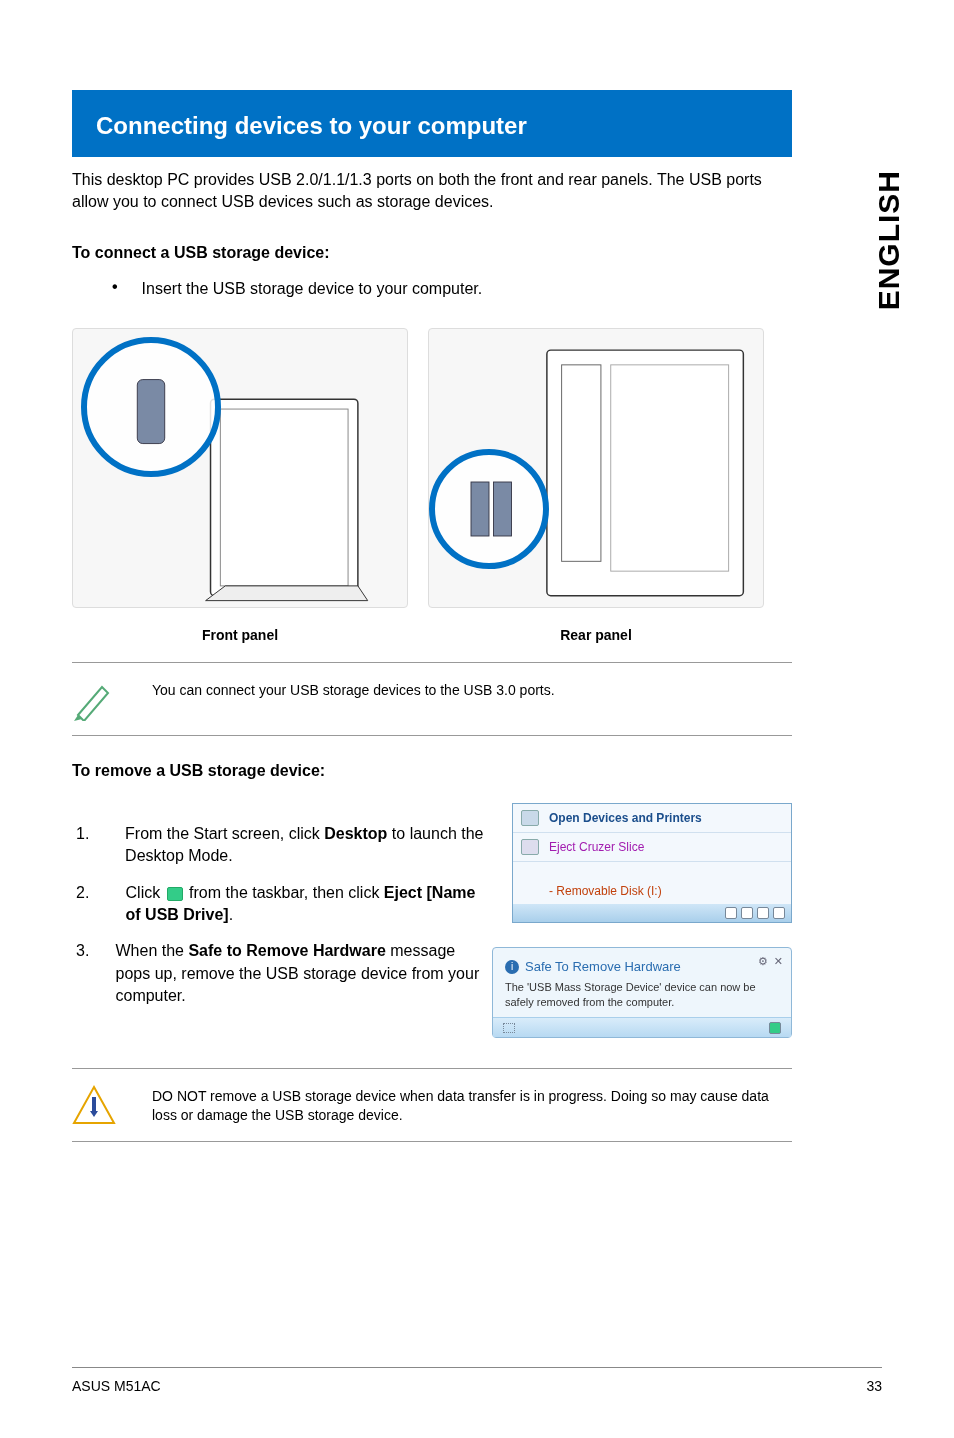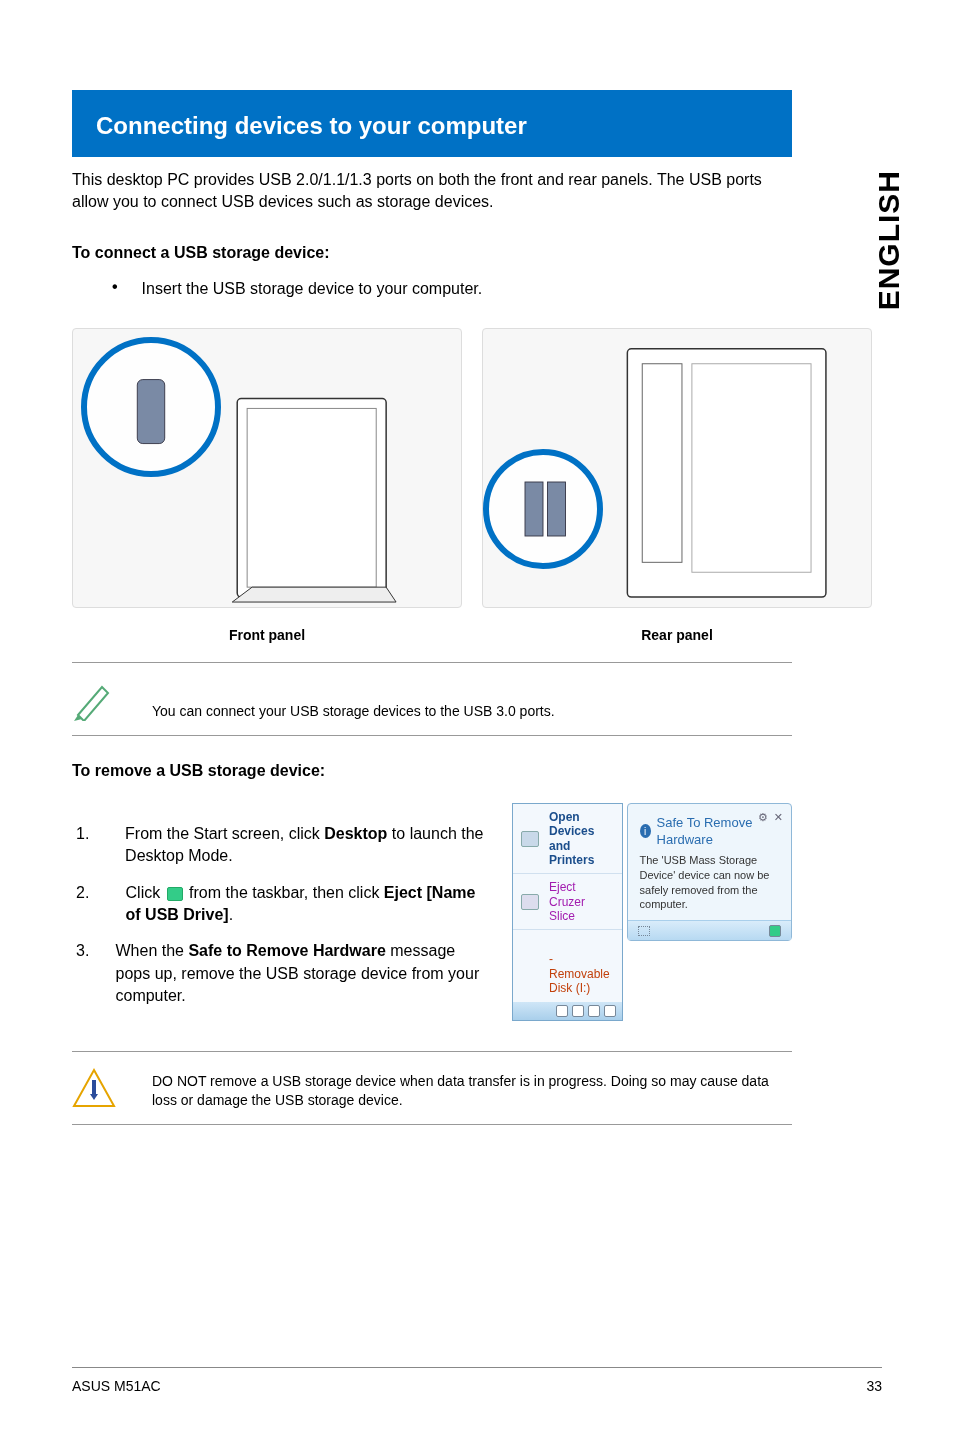--- a/index.html
+++ b/index.html
@@ -8,34 +8,34 @@
   .side-tab { position: absolute; right: 50px; top: 170px; writing-mode: vertical-rl; transform: rotate(180deg); font: 900 30px/1 Arial, sans-serif; letter-spacing: 1px; }
   .chapter-header { background: #0071c5; color: #fff; padding: 12px 24px 16px 24px; width: 720px; }
   .chapter-title { font: 900 50px/1.0 Arial, sans-serif; }
   .chapter-sub { font: 700 24px/1.2 Arial, sans-serif; margin-top: 10px; }
   .section-h { font: 700 22px/1.2 Arial, sans-serif; margin-top: 48px; }
   .body-p { font: 400 16px/1.4 Arial, sans-serif; margin-top: 12px; width: 720px; }
   .sub-h { font: 700 16px/1.4 Arial, sans-serif; margin-top: 28px; }
   .bullet-row { display: flex; align-items: flex-start; gap: 24px; margin-top: 14px; padding-left: 40px; }
   .bullet-dot { font: 700 16px Arial; }
   .bullet-text { font: 400 16px/1.4 Arial, sans-serif; }
-  .diagram-row { display: flex; justify-content: space-between; align-items: flex-start; width: 800px; margin-top: 28px; gap: 20px; }
+  .diagram-row { display: flex; justify-content: space-between; align-items: flex-start; width: 692px; margin-top: 28px; gap: 20px; }
   .diagram-col { flex: 1; display: flex; flex-direction: column; align-items: center; gap: 20px; }
   .diagram-placeholder { width: 100%; height: 280px; background: #f7f7f7; border: 1px solid #ddd; border-radius: 4px; position: relative; display: flex; align-items: center; justify-content: center; }
   .circle-overlay { position: absolute; border: 6px solid #0071c5; border-radius: 50%; background: rgba(255,255,255,0.85); }
   .panel-label { font: 700 14px/1 Arial, sans-serif; }
-  .note-row { display: flex; align-items: flex-end; gap: 36px; margin-top: 20px; width: 720px; border-top: 1px solid #999; border-bottom: 1px solid #999; padding: 14px 0 14px 0; }
+  .note-row { display: flex; align-items: flex-start; gap: 36px; margin-top: 20px; width: 720px; border-top: 1px solid #999; border-bottom: 1px solid #999; padding: 14px 0 14px 0; }
   .note-icon { width: 44px; height: 44px; flex: none; }
   .note-text { font: 400 14px/1.35 Arial, sans-serif; padding-top: 4px; }
   .ol-row { display: flex; align-items: flex-start; gap: 24px; margin-top: 14px; }
   .ol-num { width: 36px; font: 400 16px/1.4 Arial, sans-serif; padding-left: 4px; }
   .ol-text { font: 400 16px/1.4 Arial, sans-serif; }
   .two-col { display: flex; gap: 18px; width: 720px; margin-top: 26px; }
   .left-col { flex: 1; }
-  .right-col { width: 280px; display: flex; flex-direction: row; gap: 24px; margin-top: -6px;}
+  .right-col { width: 280px; display: flex; flex-direction: column; gap: 24px; margin-top: -6px;}
   .win-popup { border: 1px solid #7aa8cc; background: #f3f8fd; font: 400 12px/1.2 "Segoe UI", Tahoma, sans-serif; }
   .win-row { display: flex; align-items: center; gap: 10px; padding: 6px 8px; border-bottom: 1px solid #d0e0ef; }
   .win-row:last-child { border-bottom: none; background: #e7f1fa; padding: 4px 8px;}
   .win-row.header { font-weight: 700; color: #1b4e8c; }
   .win-sub { padding: 2px 8px 6px 36px; color: #c2410c; margin-top: 20px; }
   .tray-strip { height: 18px; background: linear-gradient(#cfe6f7,#a9cfeb); display:flex; justify-content:flex-end; align-items:center; padding-right:6px; gap:4px;}
   .balloon { border: 1px solid #8fb8d8; border-radius: 4px; background: #eef6fc; padding: 10px 12px 12px 12px; font: 400 11px/1.35 "Segoe UI", Tahoma, sans-serif; color: #333; position: relative; }
   .balloon-title { color: #2a6db0; font-size: 13px; display: flex; align-items: center; gap: 6px; margin-bottom: 4px;}
   .balloon-close { position:absolute; right:8px; top:6px; font-size:11px; color:#667; display:flex; gap:6px;}
   .balloon-bar { height: 20px; background: linear-gradient(#d9ecfa,#b7d9f2); margin: 8px -12px -12px -12px; border-top:1px solid #a9cfeb; display:flex; align-items:center; justify-content:space-between; padding:0 10px;}

